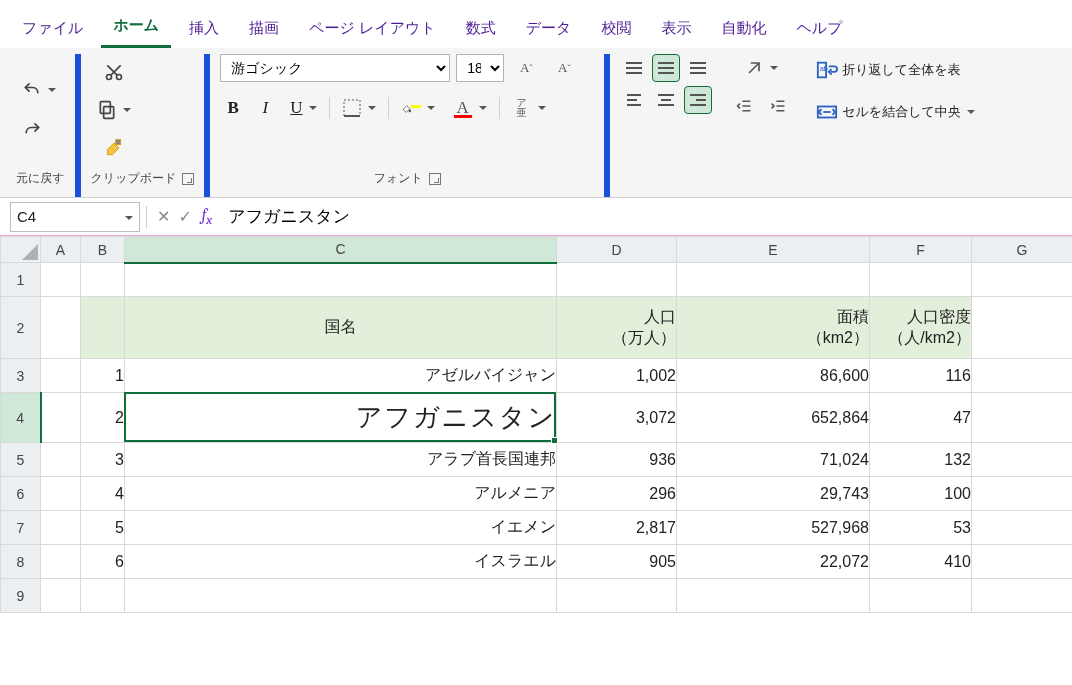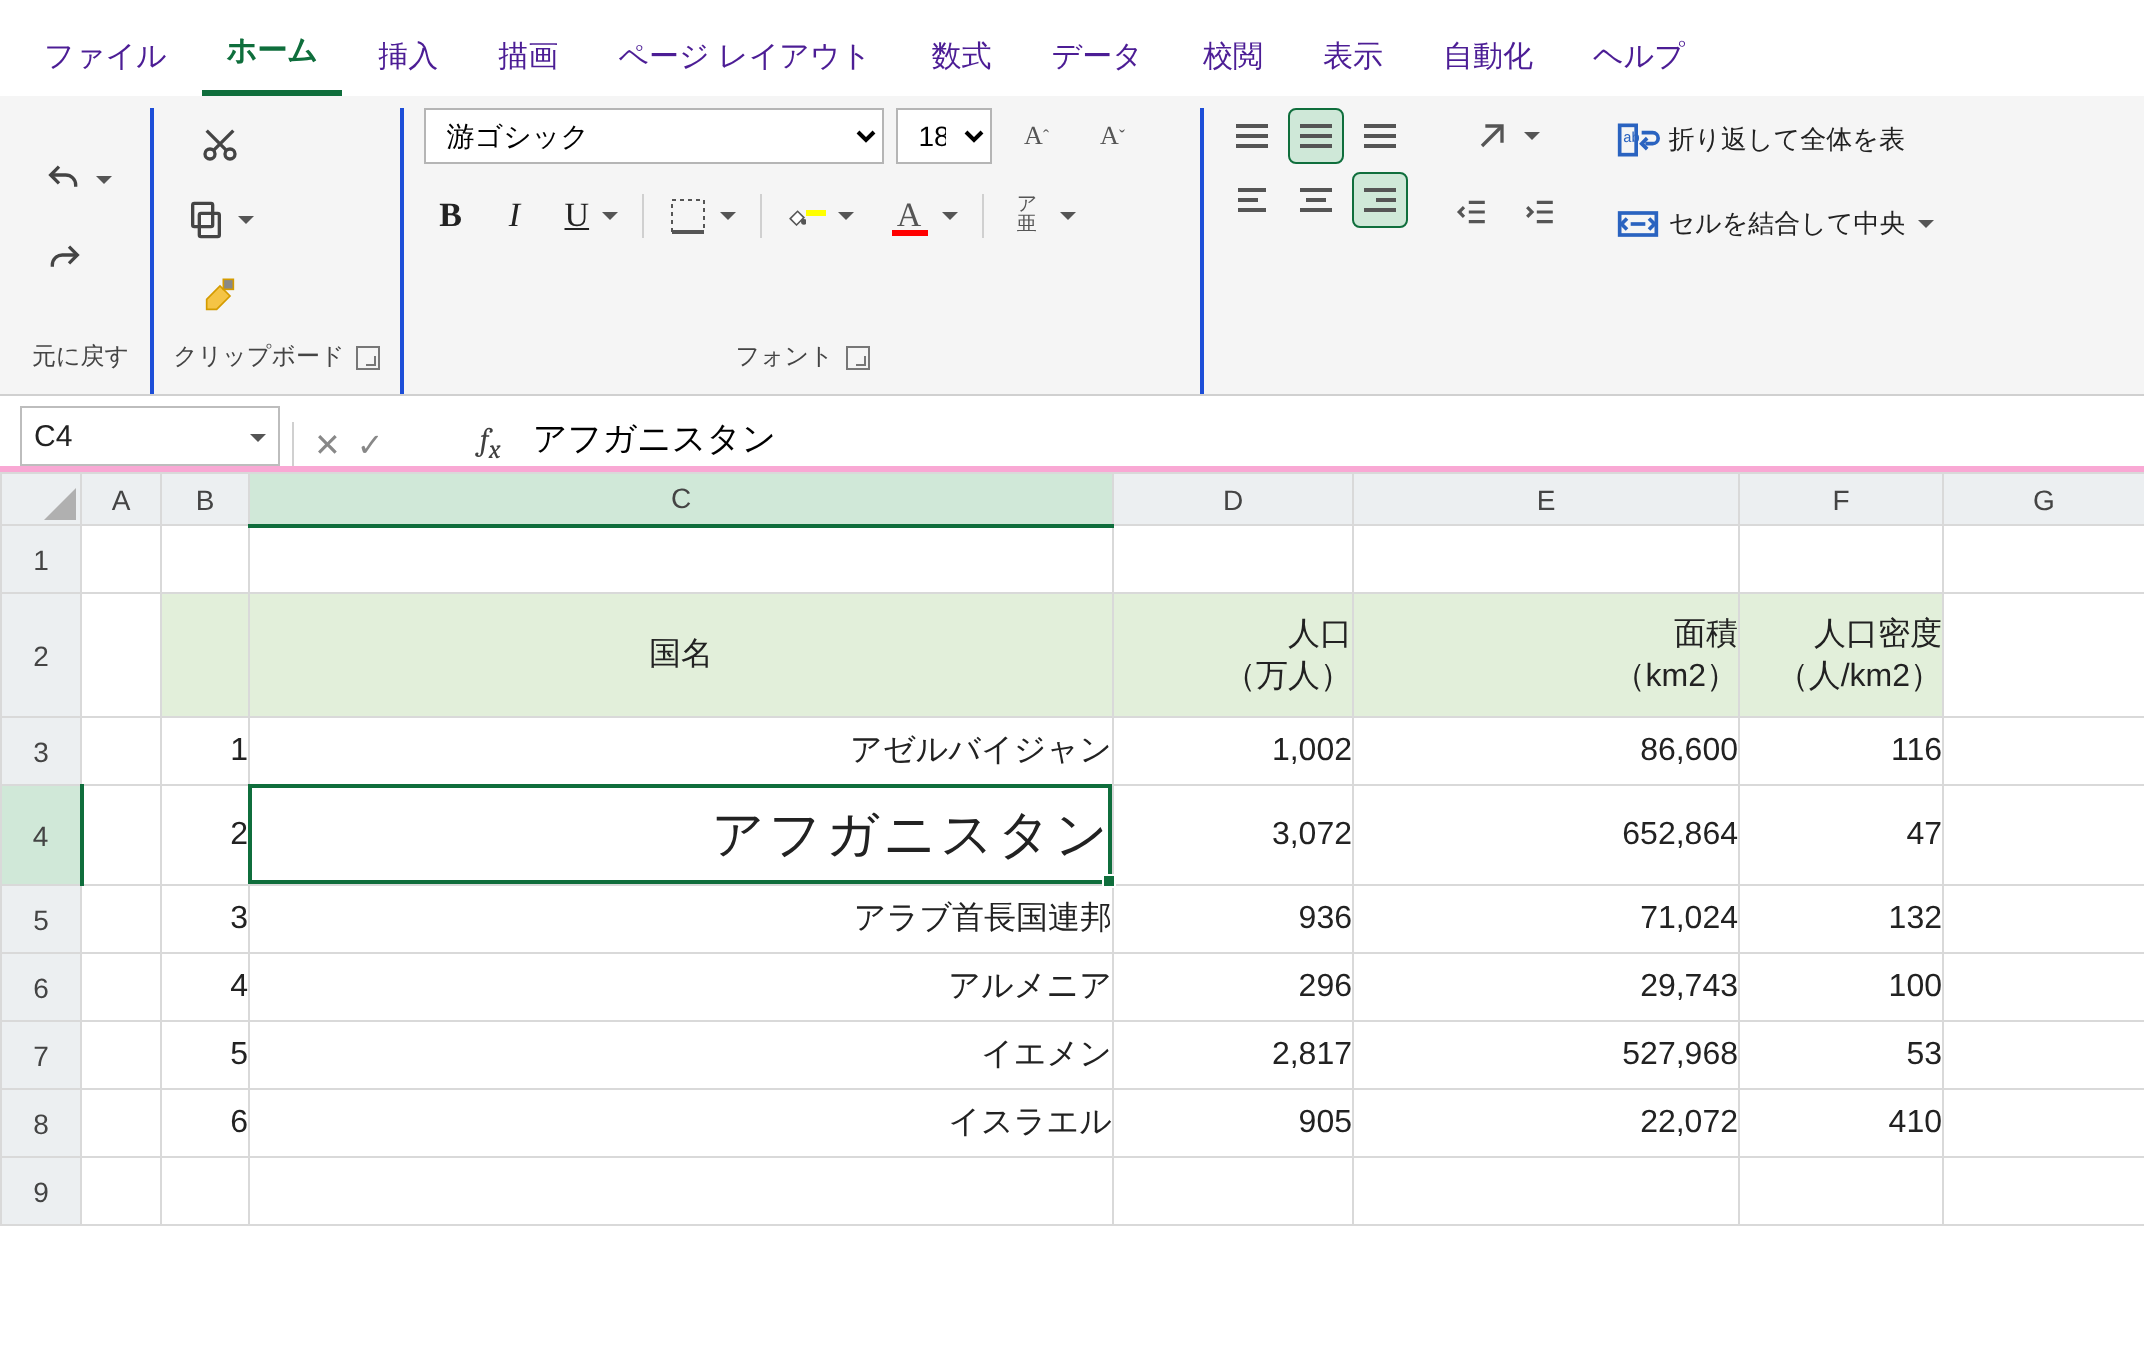--- a/index.html
+++ b/index.html
@@ -6,21 +6,21 @@
   body { margin:0; font-family:"Yu Gothic UI","YuGothic","Meiryo",sans-serif; background:#fff; color:#222;
          font-size:13px; width:1072px; height:685px; overflow:hidden; user-select:none; }
 
   
   .menubar { display:flex; align-items:flex-end; gap:6px; padding:8px 10px 0 10px; height:48px; }
   .menubar .item { padding:6px 12px 10px 12px; font-size:15px; color:#4c1d95; cursor:pointer; }
   .menubar .item.active { color:#0f6e3c; border-bottom:3px solid #0f6e3c; font-weight:600; }
 
   
   .ribbon { display:flex; background:#f5f5f5; border-bottom:1px solid #d0d0d0; padding:6px 6px 0 6px; height:150px; }
-  .group  { display:flex; flex-direction:column; border-right:2px solid #1d4ed8; padding:0 10px 4px 10px; }
+  .group  { display:flex; flex-direction:column; border-right:6px solid #1d4ed8; padding:0 10px 4px 10px; }
   .group:last-child { border-right:none; }
   .group .controls { flex:1; display:flex; align-items:flex-start; gap:8px; }
   .group .label    { display:flex; justify-content:center; align-items:center; gap:6px; font-size:12px;
                      color:#444; padding:4px 0 6px 0; }
   .launcher        { width:12px; height:12px; border:1px solid #777; position:relative; }
   .launcher::after { content:""; position:absolute; right:1px; bottom:1px; width:4px; height:4px;
                      border-right:1px solid #777; border-bottom:1px solid #777; }
 
   .col { display:flex; flex-direction:column; gap:6px; align-items:center; }
   .row { display:flex; gap:6px; align-items:center; }
@@ -51,26 +51,26 @@
 
   
   .align-grid { display:grid; grid-template-columns:repeat(3,28px); grid-auto-rows:28px; gap:4px; }
   .align-grid .btn { width:28px; height:28px; justify-content:center; }
   .align-grid .btn.sel { background:#cfe8d8; border:1px solid #0f6e3c; }
   .indent-row .btn{ width:28px;height:28px;justify-content:center;}
   .wrap-col .btn { height:32px; }
   .wrap-col .btn .ic{ width:22px;height:22px;}
 
   
-  .fxbar { display:flex; align-items:flex-end; border-bottom:3px solid #f9a8d4; height:38px; background:#fff;}
+  .fxbar { display:flex; align-items:center; border-bottom:1px solid #f9a8d4; height:38px; background:#fff;}
   .namebox { width:130px; height:30px; margin:0 4px 0 10px; border:1px solid #bdbdbd; display:flex; align-items:center;
              justify-content:space-between; padding:0 6px; font-size:15px;}
   .nbsep { width:1px; height:22px; background:#d0d0d0; margin:0 2px;}
   .fx-btns { display:flex; gap:8px; padding:0 8px; color:#888; font-size:16px; }
-  .fx-lbl  { font-style:italic; font-family:"Cambria","Times New Roman",serif; font-size:16px; color:#404040; padding:0 8px 0 2px;margin-left:38px;}
+  .fx-lbl  { font-style:italic; font-family:"Cambria","Times New Roman",serif; font-size:16px; color:#6d28d9; padding:0 8px 0 2px;}
   .fx-input{ flex:1; border:none; outline:none; font-size:17px; padding:4px 8px; }
 
   
   .sheet { position:relative; }
   table.grid { border-collapse:collapse; table-layout:fixed; width:1072px; }
   table.grid th, table.grid td { border:1px solid #d9d9d9; padding:0; }
   table.grid thead th { background:#eceff1; font-weight:400; font-size:14px; color:#444; height:26px; }
   table.grid thead th.sel-col { background:#d0e8d8; border-bottom:2px solid #0f6e3c; border-left:0;}
   table.grid tbody th { background:#eceff1; font-weight:400; width:40px; font-size:14px; color:#444; text-align:center;}
   table.grid tbody th.sel-row { background:#d0e8d8; border-right:2px solid #0f6e3c; border-top:0;}

